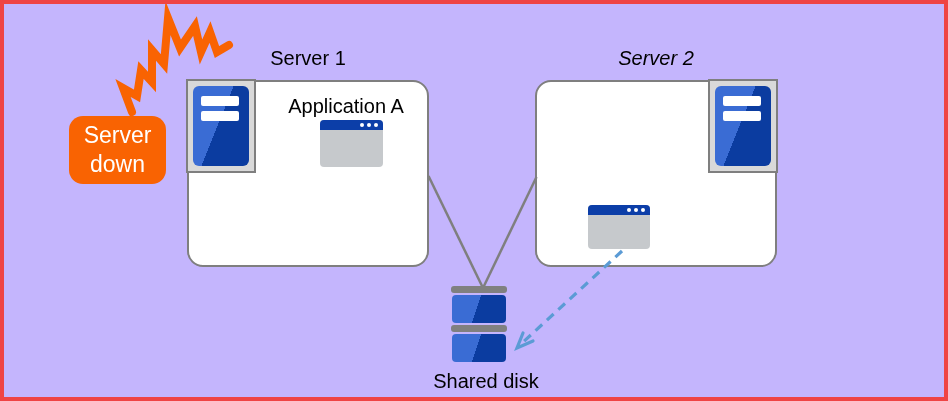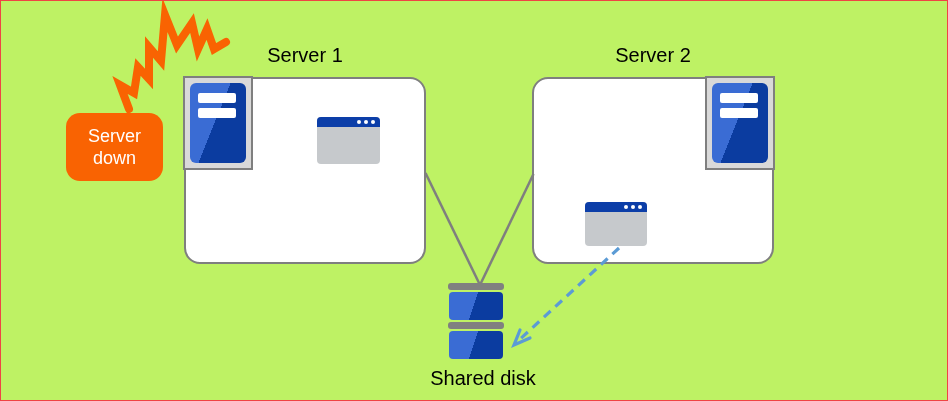--- a/index.html
+++ b/index.html
@@ -2,33 +2,33 @@
 <html style="--orange: #F96302; --blue-light: #3A6CD4; --blue-dark: #0B3CA0; --gray-border: #7F7F7F; --frame-gray: #D9D9D9; --app-body: #C6C9CC; --titlebar-blue: #0C3EA8; --arrow-blue: #5B9BD5; --bar-gray: #808080;"><head>
 <meta charset="utf-8">
 <style>
   :root{
     --orange:#F96302; --blue-light:#3A6CD4; --blue-dark:#0B3CA0;
     --gray-border:#7F7F7F; --frame-gray:#D9D9D9; --app-body:#C6C9CC;
     --titlebar-blue:#0C3EA8; --arrow-blue:#5B9BD5; --bar-gray:#808080;
   }
   html,body{margin:0;padding:0;background:#fff;}
   .canvas{
-    position:relative;width:948px;height:401px;background:#bef264;
-    border:1px solid #ef4444;box-sizing:border-box;overflow:hidden;
+    position:relative;width:948px;height:401px;background:#c4b5fd;
+    border:4px solid #ef4444;box-sizing:border-box;overflow:hidden;
     font-family:"Liberation Sans",sans-serif;color:#000;padding-left:48px;
   }
   .box{
     position:absolute;border:2.5px solid var(--gray-border);
     border-radius:16px;background:#fff;box-sizing:border-box;
   }
   #server1-box{left:183px;top:76px;width:242px;height:187px;}
   #server2-box{left:531px;top:76px;width:242px;height:187px;}
   .box-label{position:absolute;font-size:20px;text-align:center;white-space:nowrap;}
   #server1-label{left:183px;top:43px;width:242px;}
-  #server2-label{left:531px;top:43px;width:242px;}
+  #server2-label{left:531px;top:43px;width:242px;font-style:italic;}
   #appA-label{left:272px;top:91px;width:140px;}
   #appB-label{left:545px;top:172px;width:140px;}
   #disk-label{left:412px;top:366px;width:140px;}
 
   .server-frame{
     position:absolute;width:70px;height:94px;background:var(--frame-gray);
     border:2.8px solid var(--gray-border);box-sizing:border-box;z-index:3;
   }
   #server1-frame{left:182px;top:75px;}
   #server2-frame{left:704px;top:75px;}
@@ -48,21 +48,21 @@
   .app-titlebar{
     height:10px;background:var(--titlebar-blue);
     display:flex;justify-content:flex-end;align-items:center;gap:3px;padding-right:5px;
   }
   .dot{width:4px;height:4px;border-radius:50%;background:#fff;}
 
   .badge{
     position:absolute;left:65px;top:112px;width:97px;height:68px;
     border-radius:14px;background:var(--orange);color:#fff;z-index:3;
     display:flex;flex-direction:column;align-items:center;justify-content:center;
-    font-size:18px;line-height:1.25;text-align:center;
+    font-size:23px;line-height:1.25;text-align:center;
   }
 
   .disk{position:absolute;left:447px;top:282px;width:56px;height:77px;z-index:3;}
   .disk-bar{position:absolute;left:0;width:56px;height:7px;background:var(--bar-gray);border-radius:3px;}
   .disk-bar.d1{top:0;} .disk-bar.d2{top:39px;}
   .disk-block{
     position:absolute;left:1px;width:54px;height:28px;border-radius:4px;
     background:linear-gradient(108deg,var(--blue-light) 46%,var(--blue-dark) 46%);
   }
   .disk-block.d1{top:9px;} .disk-block.d2{top:48px;}
@@ -72,20 +72,21 @@
 </head>
 <body>
 
 <div class="canvas">
 
   <div class="box" id="server1-box"></div>
   <div class="box" id="server2-box"></div>
 
   <div class="box-label" id="server1-label">Server 1</div>
   <div class="box-label" id="server2-label">Server 2</div>
+  <div class="box-label" id="appA-label">Application A</div>
   <div class="box-label" id="disk-label">Shared disk</div>
 
   <svg class="overlay" width="948" height="401" viewBox="0 0 948 401">
     <polyline points="128,108 119,84 133,92 137,66 148,78 148,46 160,60 164,14 176,44 191,22 197,48 206,28 213,48 225,41" fill="none" style="stroke:var(--orange,#F96302)" stroke-width="8" stroke-miterlimit="9" stroke-linecap="round"></polyline>
     <line x1="424.5" y1="172" x2="479" y2="284" style="stroke:var(--gray-border,#7F7F7F)" stroke-width="2.5"></line>
     <line x1="532.5" y1="173" x2="479" y2="284" style="stroke:var(--gray-border,#7F7F7F)" stroke-width="2.5"></line>
     <line x1="618" y1="247" x2="517" y2="340" style="stroke:var(--arrow-blue,#5B9BD5)" stroke-width="3.2" stroke-dasharray="9 6.5"></line>
     <path d="M 529 337 L 513 344 L 519 329" fill="none" style="stroke:var(--arrow-blue,#5B9BD5)" stroke-width="3.2" stroke-linecap="round" stroke-linejoin="miter"></path>
   </svg>
 

